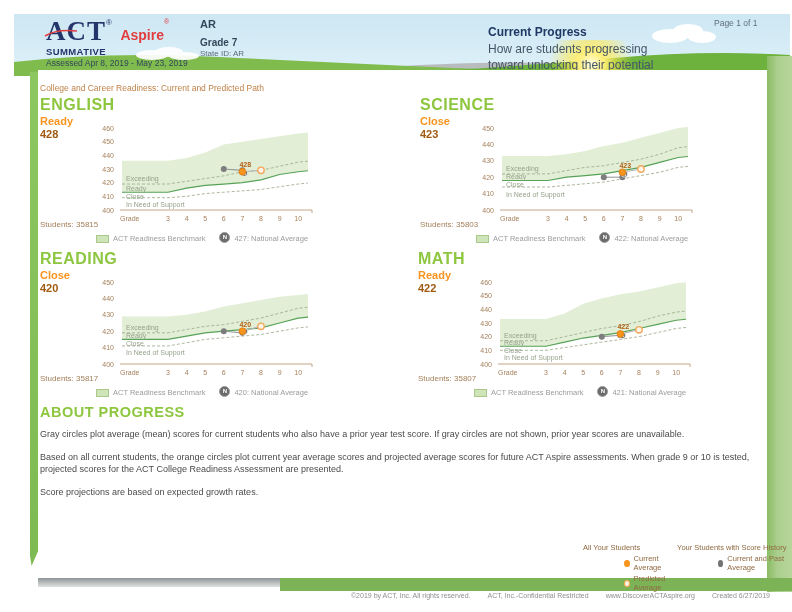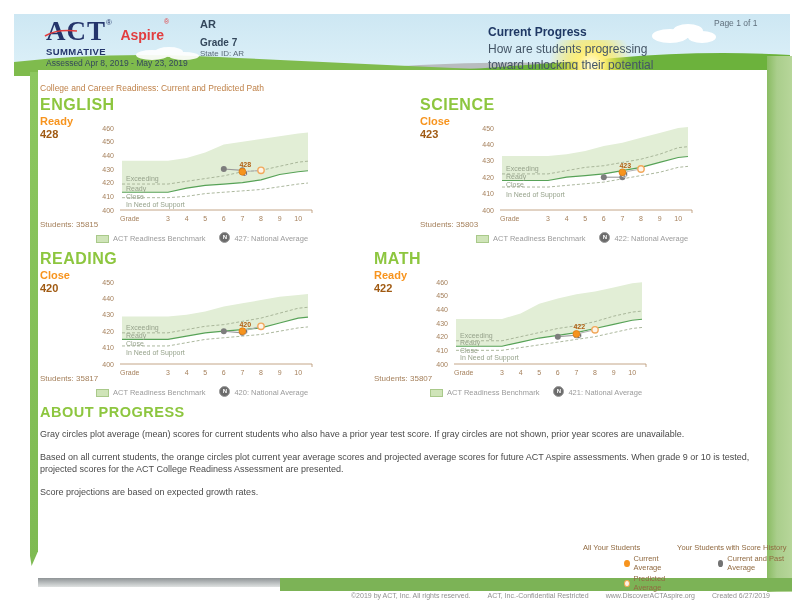--- a/index.html
+++ b/index.html
@@ -284,21 +284,21 @@
         <text x="155.4" y="50.7" class="ptlabel">420</text>
       </svg>
     <div class="chart-legend">
       <span class="sw"></span>
       <span>ACT Readiness Benchmark</span>
       <span class="nat-ico">N</span>
       <span>420: National Average</span>
     </div>
   </div>
 
-  <div class="quad" style="left:374px;top:250px;">
+  <div class="quad" style="left:418px;top:250px;">
     <div class="subj">MATH</div>
     <div class="status">Ready</div>
     <div class="score">422</div>
     <div class="students">Students: 35807</div>
     <svg class="chart-svg" width="232" height="112" viewBox="0 0 232 112">
         <path d="M38,42.9 L84,42.9 L102.6,37.43333333333334 L121.2,27.866666666666667 L139.8,22.4 L158.4,18.3 L177,15.566666666666666 L195.60000000000002,11.466666666666667 L214.20000000000002,7.366666666666667 L224,6.366666666666667 L224,43.266666666666666 L214.20000000000002,44.266666666666666 L195.60000000000002,48.36666666666667 L177,52.46666666666667 L158.4,56.56666666666667 L139.8,59.3 L121.2,62.03333333333333 L102.6,66.13333333333333 L84,70.23333333333333 L38,70.23333333333333 Z" fill="#e2eed6"></path>
         <path d="M38,64.76666666666667 L84,64.76666666666667 L102.6,60.666666666666664 L121.2,56.56666666666667 L139.8,52.46666666666667 L158.4,49.733333333333334 L177,45.63333333333333 L195.60000000000002,40.166666666666664 L214.20000000000002,36.06666666666666 L224,35.06666666666666" fill="none" stroke="#a3b093" stroke-width="0.9" stroke-dasharray="3,2"></path>
         <path d="M38,74.33333333333333 L84,74.33333333333333 L102.6,71.6 L121.2,68.86666666666667 L139.8,66.13333333333333 L158.4,63.4 L177,60.666666666666664 L195.60000000000002,56.56666666666667 L214.20000000000002,52.46666666666667 L224,51.46666666666667" fill="none" stroke="#a3b093" stroke-width="0.9" stroke-dasharray="3,2"></path>
         <path d="M38,70.23333333333333 L84,70.23333333333333 L102.6,66.13333333333333 L121.2,62.03333333333333 L139.8,59.3 L158.4,56.56666666666667 L177,52.46666666666667 L195.60000000000002,48.36666666666667 L214.20000000000002,44.266666666666666 L224,43.266666666666666" fill="none" stroke="#57a257" stroke-width="1.2"></path>
         <text x="30" y="90.5" text-anchor="end" class="ax">400</text>

